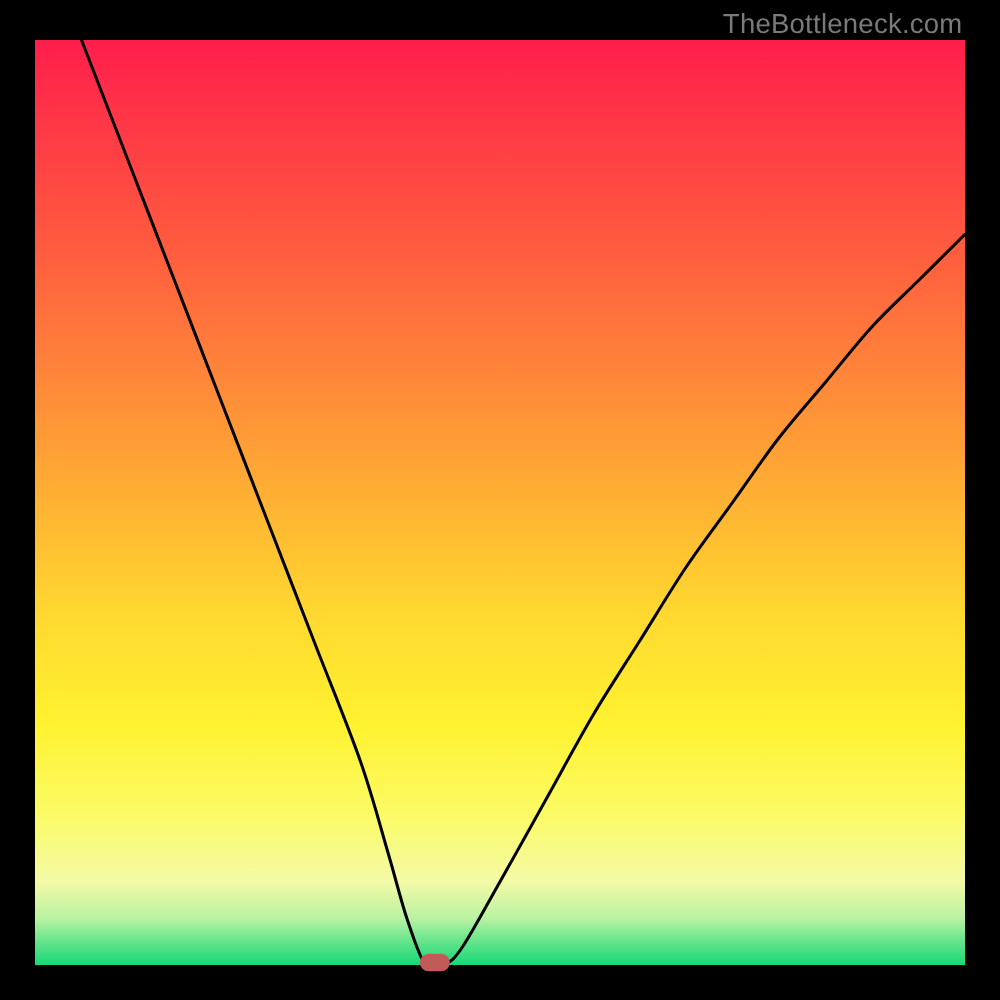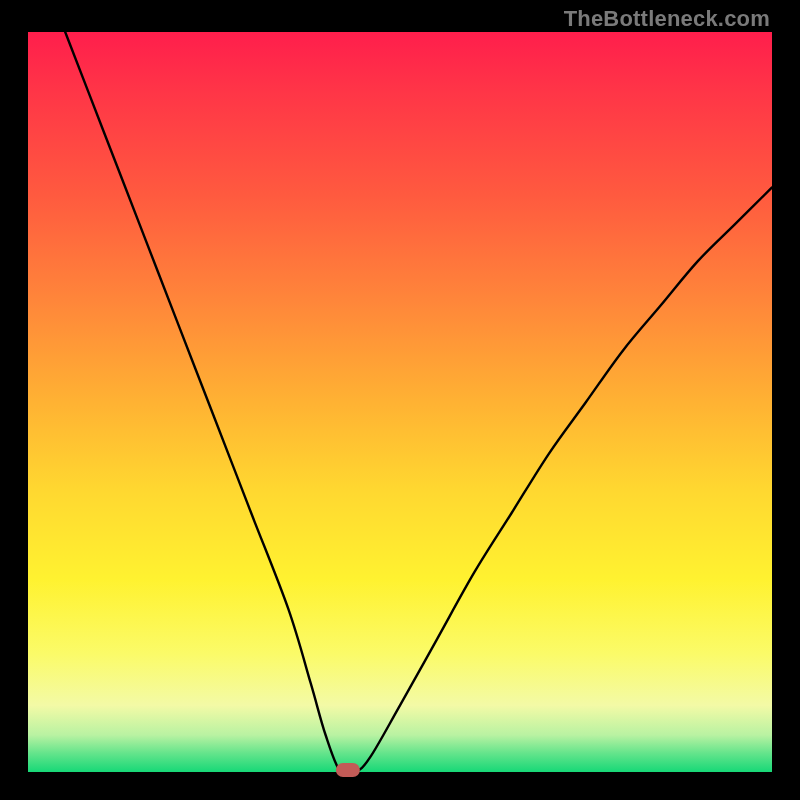--- a/index.html
+++ b/index.html
@@ -40,21 +40,21 @@
       #17d877 100%
     );
   }
   .watermark {
     position: absolute;
     top: 6px;
     right: 30px;
     color: #7a7a7a;
     font-size: 22px;
     letter-spacing: 0.2px;
-    font-weight: 700;
+    font-weight: 400;
     user-select: none;
   }
   svg.curve {
     position: absolute;
     left: 0;
     top: 0;
     width: 744px;
     height: 740px;
     overflow: visible;
   }

